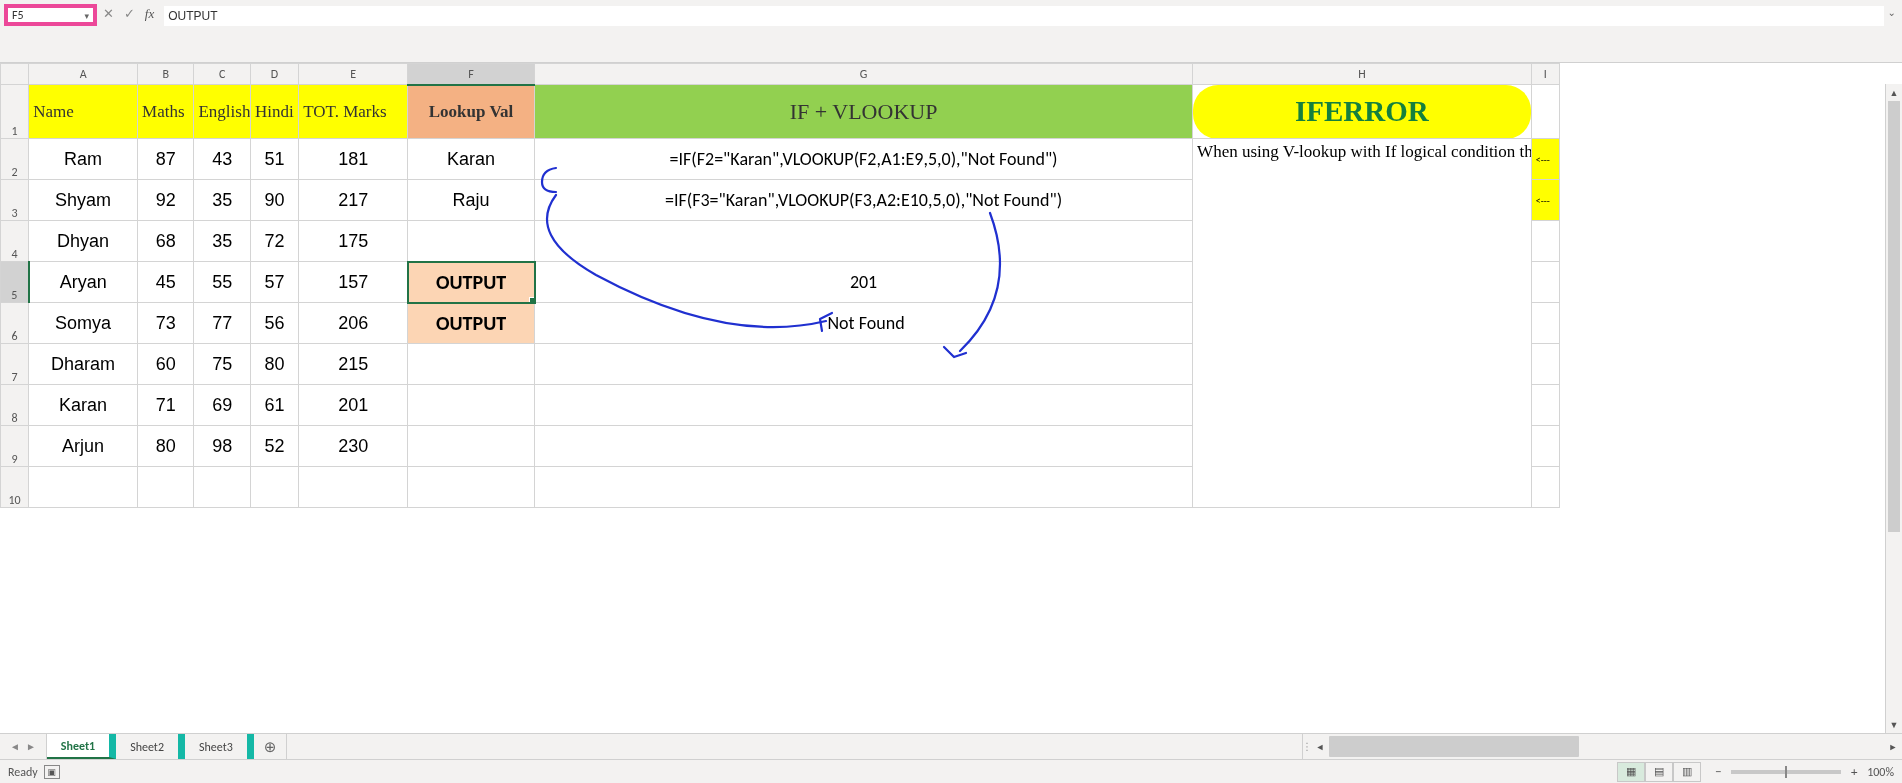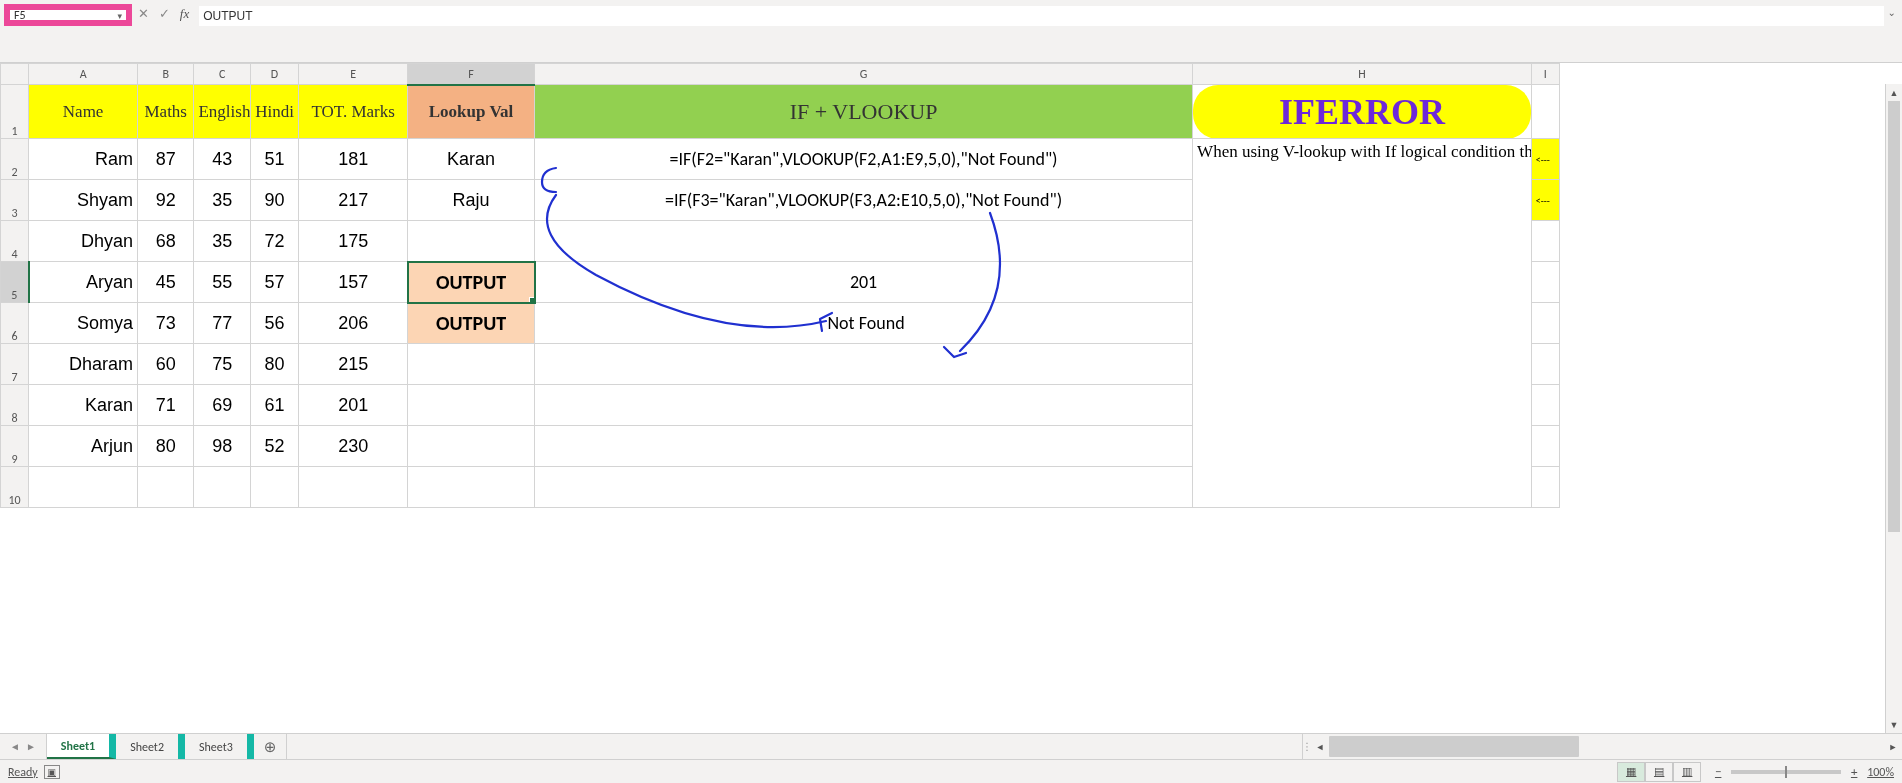--- a/index.html
+++ b/index.html
@@ -14,24 +14,24 @@
   
   .formula-bar {
     display: flex;
     align-items: center;
     height: 63px;
     background: #f3f2f1;
     border-bottom: 1px solid #d0d0d0;
     position: relative;
   }
   .name-box {
-    width: 128px; height: 22px;
+    width: 93px; height: 22px;
     margin: 4px 6px 12px 4px;
     align-self: flex-start;
-    border: 6px solid #ec4899;
+    border: 4px solid #ec4899;
     background: #ffffff;
     display: flex; align-items: center;
     padding: 0 4px;
     font-size: 12px;
   }
   .name-box .dd {
     margin-left: auto;
     font-size: 9px; color: #666;
   }
   .fb-btns {
@@ -118,40 +118,40 @@
     border-right: 2px solid #217346;
   }
   
   .cell {
     font-family: "Comic Sans MS", cursive, sans-serif;
     font-size: 18px;
     color: #000;
     vertical-align: middle;
   }
   .cell.center { text-align: center; }
-  .cell.left { text-align: right; }
-  
-  .hdr-yellow { background: #ffff00; font-family: "Comic Sans MS", cursive; text-align: center; font-size: 17px; }
+  .cell.left { text-align: center; }
+  
+  .hdr-yellow { background: #ffff00; font-family: "Comic Sans MS", cursive; font-size: 17px; }
   .hdr-green  { background: #92d050; font-family: "Comic Sans MS", cursive; text-align: center; font-size: 22px; }
   .hdr-orange { background: #f4b183; font-family: "Comic Sans MS", cursive; text-align: center; font-size: 17px; font-weight: bold;}
   .output-cell {
     background: #fcd5b4;
     font-weight: bold;
     color: #000;
     text-align: center;
     font-family: Calibri, Arial, sans-serif;
     font-size: 20px;
   }
   .iferror-title {
     background: #ffff00;
     font-family: "Comic Sans MS", cursive;
-    font-size: 36px;
+    font-size: 29px;
     font-weight: bold;
     text-align: center;
-    color: #6d28d9;
+    color: #15803d;
     border-radius: 25px;
   }
   .note-cell {
     white-space: normal;
     font-family: "Comic Sans MS", cursive;
     font-size: 17px;
     text-align: center;
     line-height: 1.55;
     padding: 6px 10px;
     vertical-align: top;
@@ -256,21 +256,20 @@
   }
   
   .status-bar {
     height: 24px;
     background: #f3f2f1;
     border-top: 1px solid #d0d0d0;
     display: flex; align-items: center;
     font-size: 12px;
     color: #555;
     padding: 0 8px;
-    text-decoration: underline;
   }
   .status-bar .right {
     margin-left: auto;
     display: flex; align-items: center; gap: 10px;
   }
   .view-btns { display: flex; gap: 0; }
   .view-btns span {
     width: 28px; height: 20px;
     border: 1px solid #c8c8c8;
     display: flex; align-items: center; justify-content: center;

